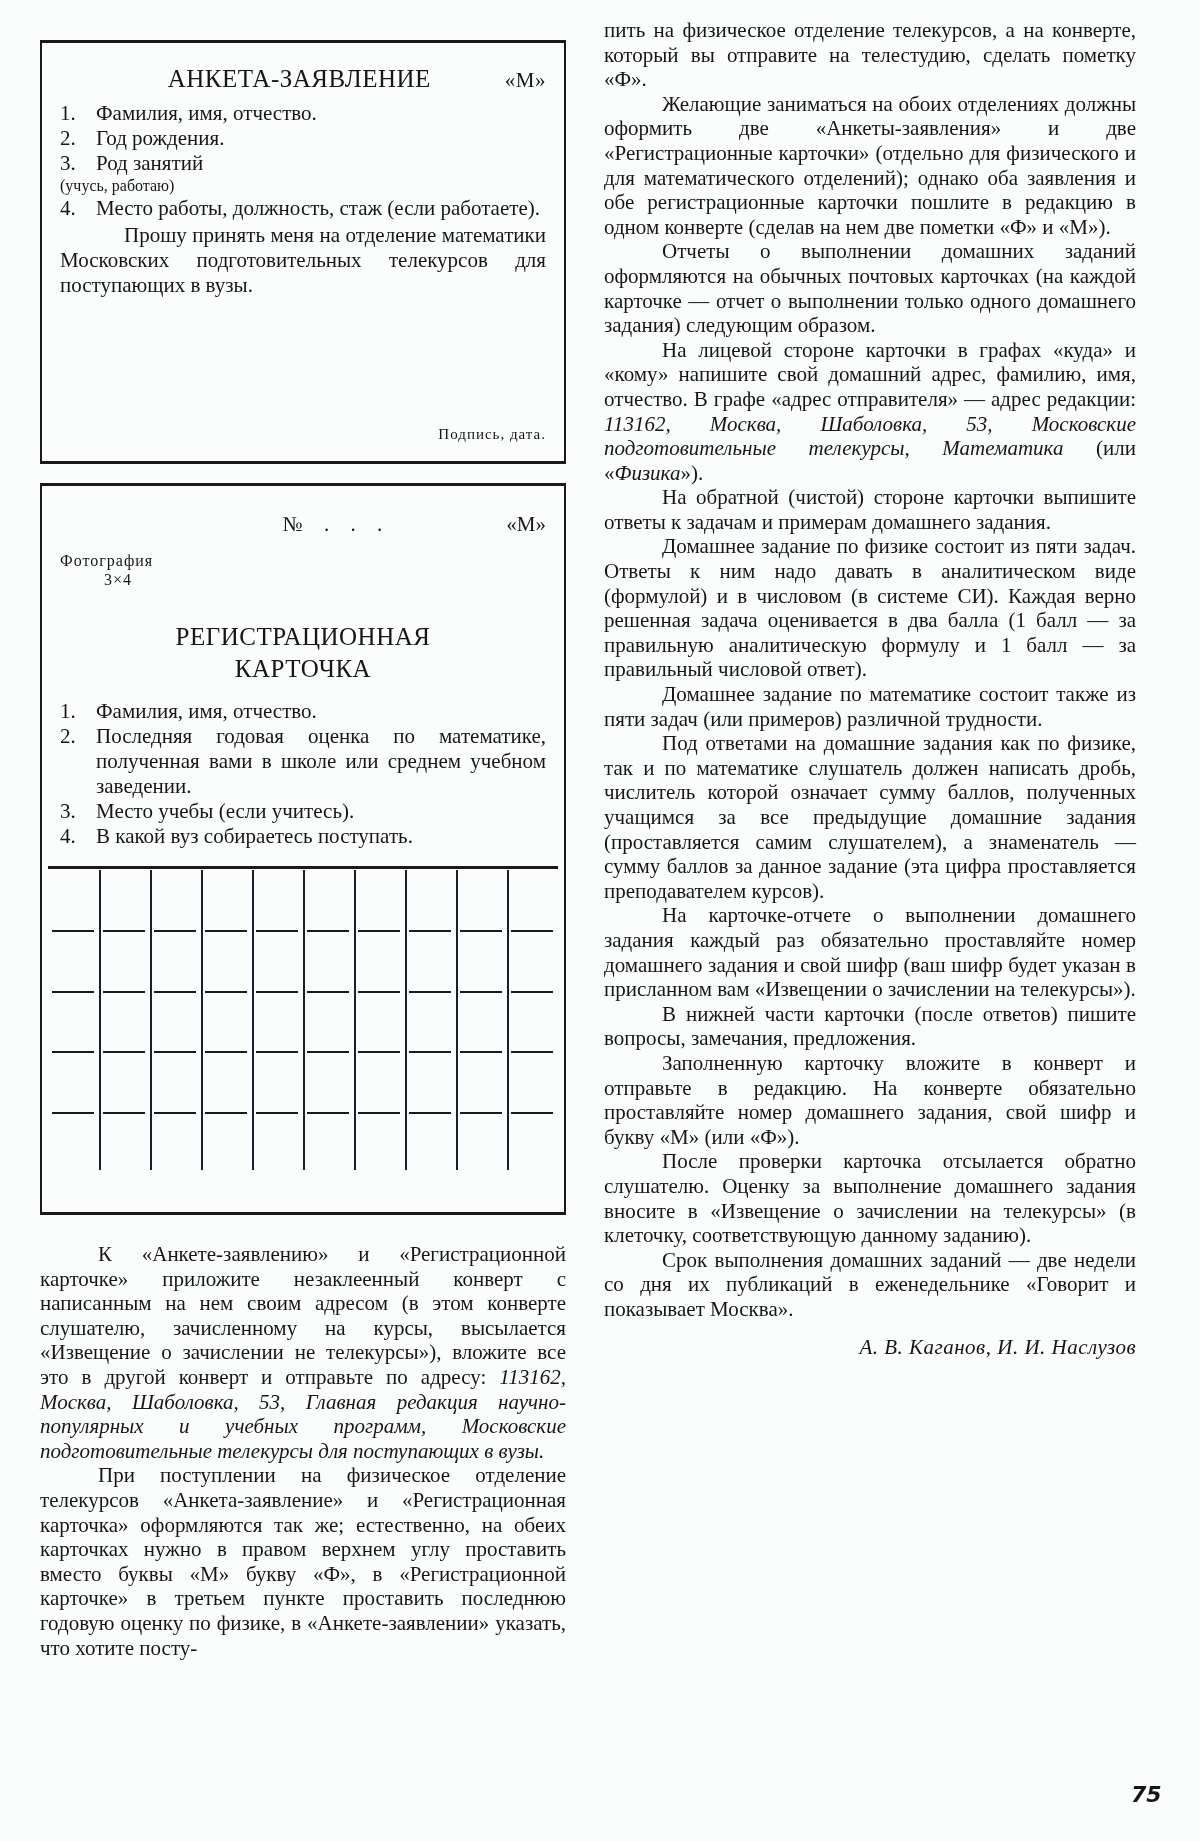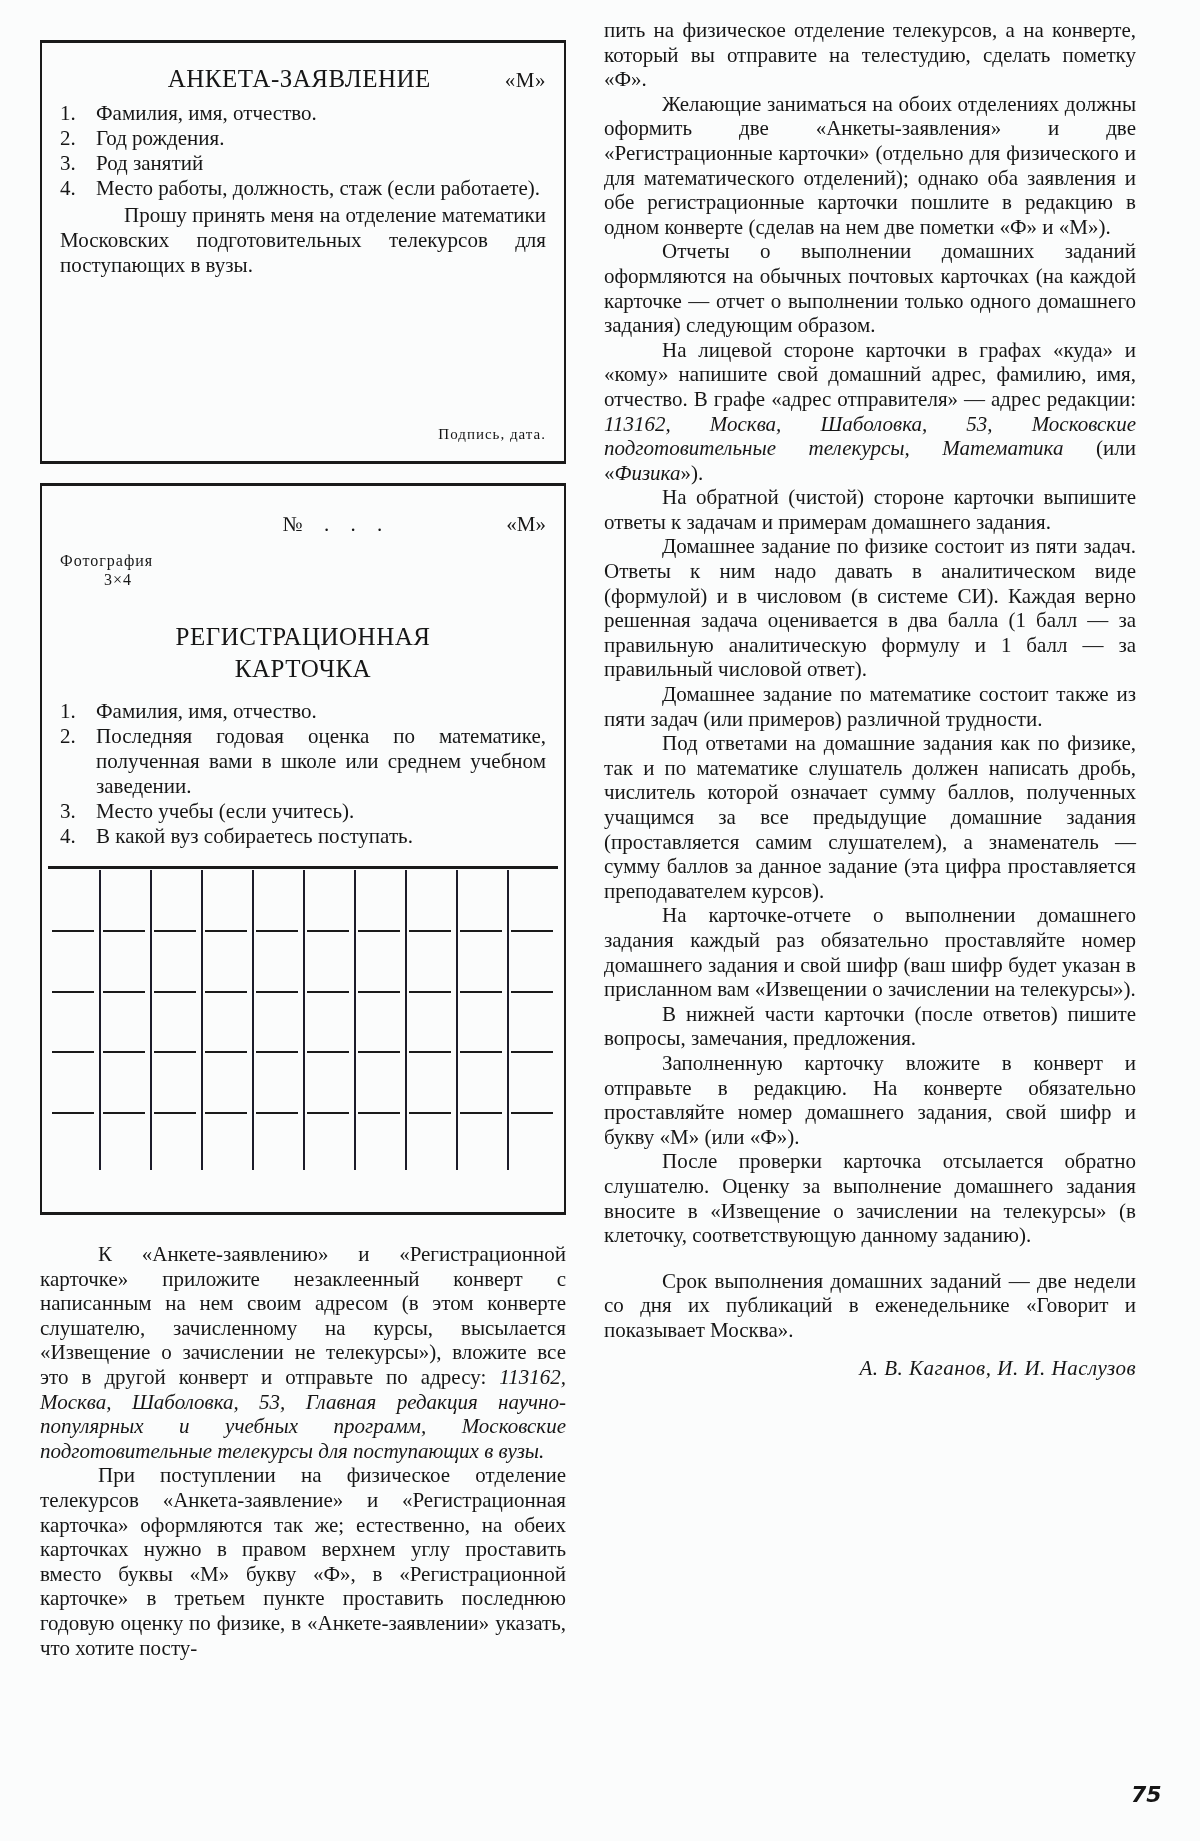--- a/index.html
+++ b/index.html
@@ -67,20 +67,21 @@
           <span class="txt">Фамилия, имя, отчество.</span>
         </li>
       <li>
           <span class="num">2.</span>
           <span class="txt">Год рождения.</span>
         </li>
       <li>
           <span class="num">3.</span>
           <span class="txt">Род занятий</span>
         </li>
+      <li class="note">(учусь, работаю)</li>
       <li>
           <span class="num">4.</span>
           <span class="txt">Место работы, должность, стаж (если работаете).</span>
         </li>
     </ul>
     <p class="form-par">Прошу принять меня на отделение математики Московских подготовительных телекурсов для поступающих в вузы.</p>
     <div class="signature">Подпись, дата.</div>
   </div>
 
   <div class="box box2">
@@ -180,17 +181,17 @@
   <p class="par">Отчеты о выполнении домашних заданий оформляются на обычных почтовых карточках (на каждой карточке — отчет о выполнении только одного домашнего задания) следующим образом.</p>
   <p class="par"><span>На лицевой стороне карточки в графах «куда» и «кому» напишите свой домашний адрес, фамилию, имя, отчество. В графе «адрес отправителя» — адрес редакции: </span><span class="it">113162, Москва, Шаболовка, 53, Московские подготовительные телекурсы, Математика</span><span> (или «</span><span class="it">Физика</span><span>»).</span></p>
   <p class="par">На обратной (чистой) стороне карточки выпишите ответы к задачам и примерам домашнего задания.</p>
   <p class="par">Домашнее задание по физике состоит из пяти задач. Ответы к ним надо давать в аналитическом виде (формулой) и в числовом (в системе СИ). Каждая верно решенная задача оценивается в два балла (1 балл — за правильную аналитическую формулу и 1 балл — за правильный числовой ответ).</p>
   <p class="par">Домашнее задание по математике состоит также из пяти задач (или примеров) различной трудности.</p>
   <p class="par">Под ответами на домашние задания как по физике, так и по математике слушатель должен написать дробь, числитель которой означает сумму баллов, полученных учащимся за все предыдущие домашние задания (проставляется самим слушателем), а знаменатель — сумму баллов за данное задание (эта цифра проставляется преподавателем курсов).</p>
   <p class="par">На карточке-отчете о выполнении домашнего задания каждый раз обязательно проставляйте номер домашнего задания и свой шифр (ваш шифр будет указан в присланном вам «Извещении о зачислении на телекурсы»).</p>
   <p class="par">В нижней части карточки (после ответов) пишите вопросы, замечания, предложения.</p>
   <p class="par">Заполненную карточку вложите в конверт и отправьте в редакцию. На конверте обязательно проставляйте номер домашнего задания, свой шифр и букву «М» (или «Ф»).</p>
   <p class="par">После проверки карточка отсылается обратно слушателю. Оценку за выполнение домашнего задания вносите в «Извещение о зачислении на телекурсы» (в клеточку, соответствующую данному заданию).</p>
-  <p class="par" style="margin-top:21px">Срок выполнения домашних заданий — две недели со дня их публикаций в еженедельнике «Говорит и показывает Москва».</p>
+  <p class="par" style="margin-top:0">Срок выполнения домашних заданий — две недели со дня их публикаций в еженедельнике «Говорит и показывает Москва».</p>
   <div class="signature-authors">А. В. Каганов, И. И. Наслузов</div>
 </div>
 
 <div class="page-number">75</div>
 
 </body></html>

